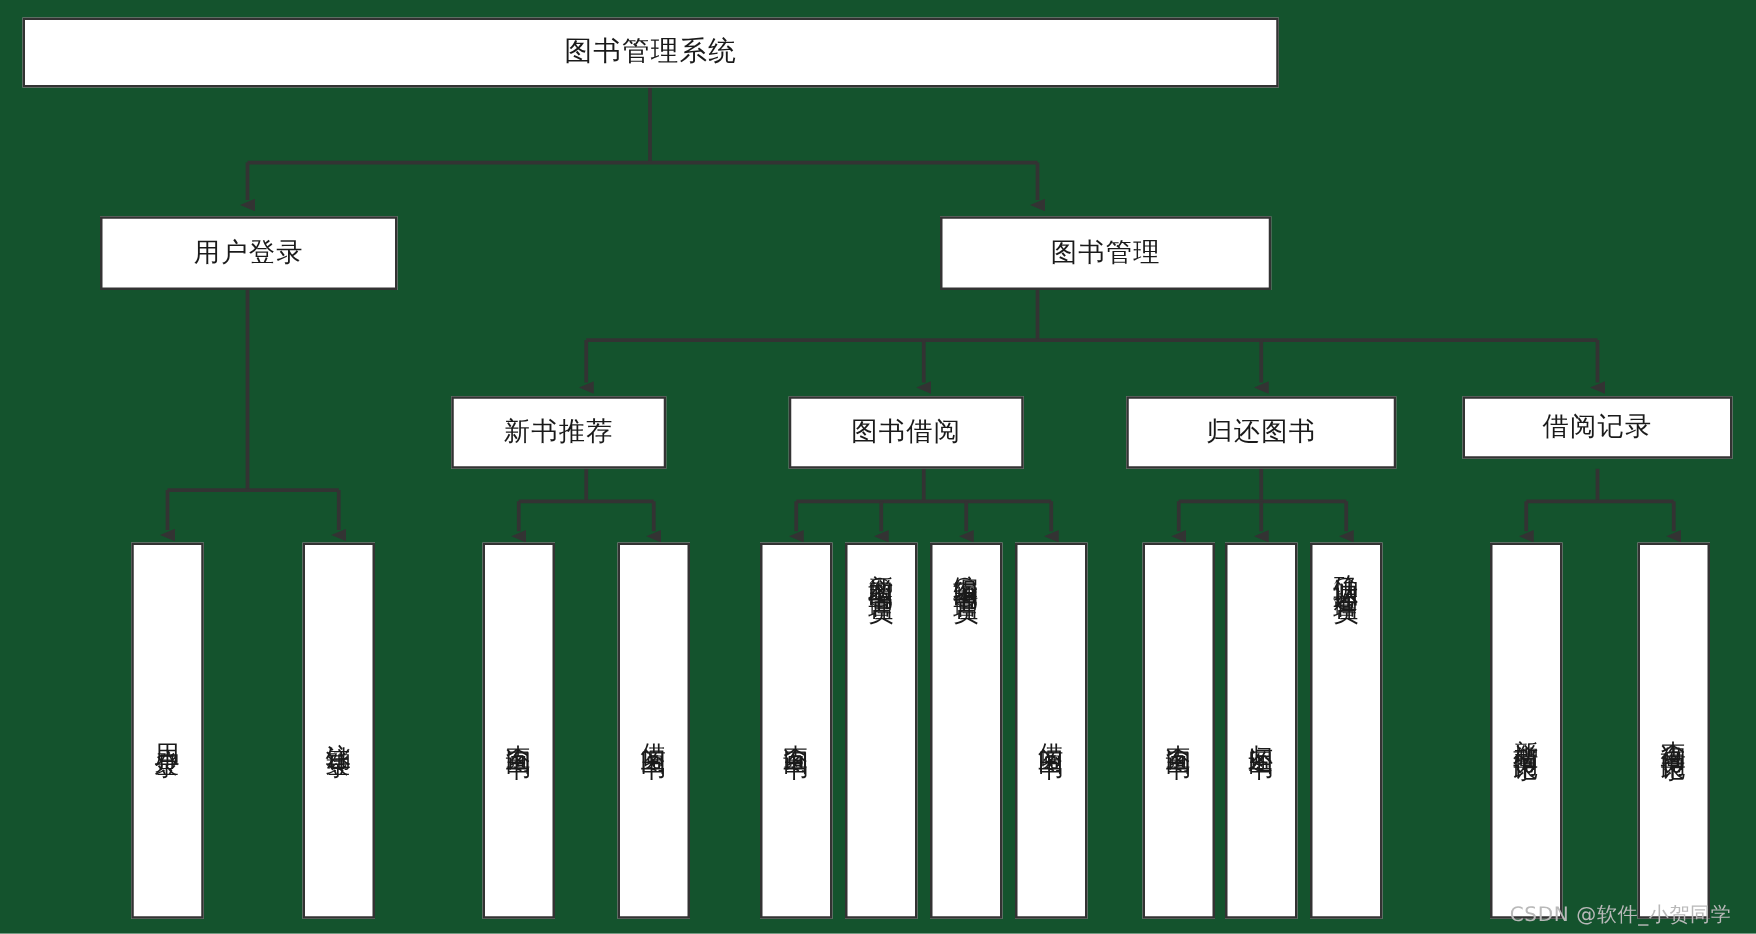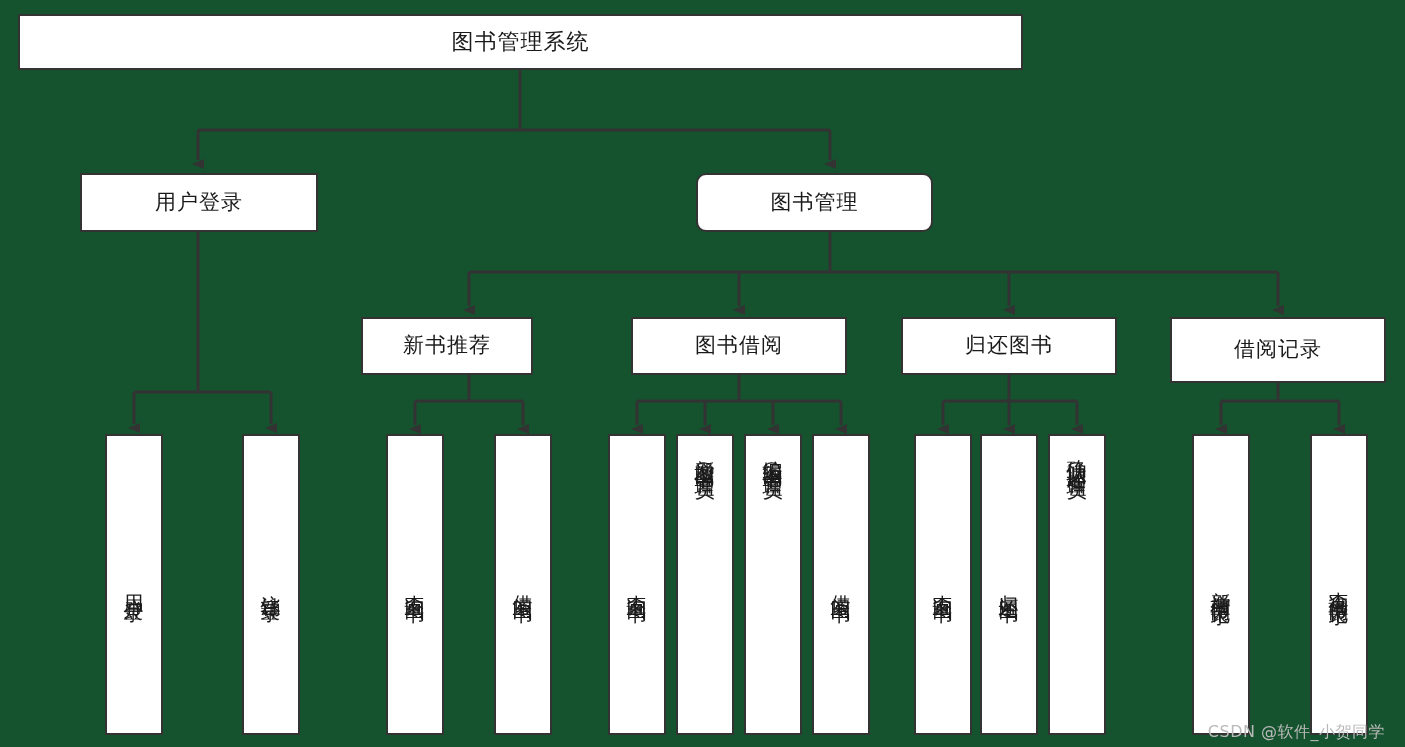--- a/index.html
+++ b/index.html
@@ -145,37 +145,37 @@
   </svg>
 
   <div class="node horiz root" style="left:18px; top:14px; width:1005px; height:56px;">
     <span class="label">图书管理系统</span>
   </div>
 
   <div class="node horiz" style="left:80px; top:173px; width:238px; height:59px;">
     <span class="label">用户登录</span>
   </div>
 
-  <div class="node horiz" style="left:696px; top:173px; width:237px; height:59px;border-radius:10px;">
+  <div class="node horiz" style="left:752px; top:173px; width:265px; height:59px;">
     <span class="label">图书管理</span>
   </div>
 
   <div class="node horiz" style="left:361px; top:317px; width:172px; height:58px;">
     <span class="label">新书推荐</span>
   </div>
 
-  <div class="node horiz" style="left:631px; top:317px; width:216px; height:58px;">
+  <div class="node horiz" style="left:631px; top:317px; width:188px; height:58px;">
     <span class="label">图书借阅</span>
   </div>
 
   <div class="node horiz" style="left:901px; top:317px; width:216px; height:58px;">
     <span class="label">归还图书</span>
   </div>
 
-  <div class="node horiz" style="left:1170px; top:317px; width:216px; height:66px;">
+  <div class="node horiz" style="left:1170px; top:317px; width:216px; height:50px;">
     <span class="label">借阅记录</span>
   </div>
 
   <div class="node vert centerY" style="left:105px; top:434px; width:58px; height:301px;">
     <span class="label">用户登录</span>
   </div>
 
   <div class="node vert centerY" style="left:242px; top:434px; width:58px; height:301px;">
     <span class="label">注销登录</span>
   </div>

